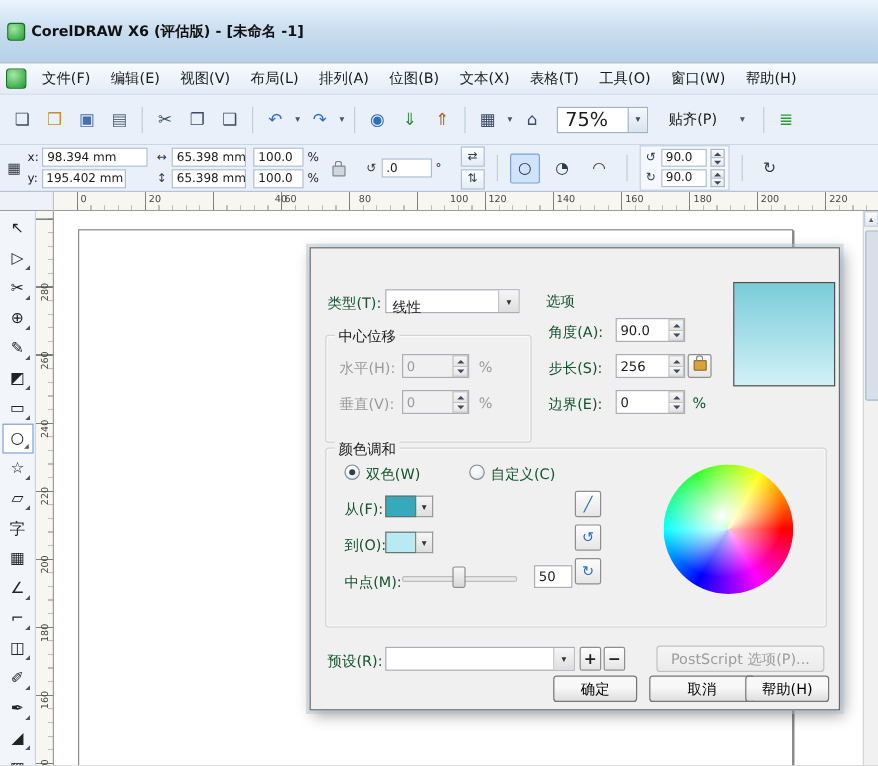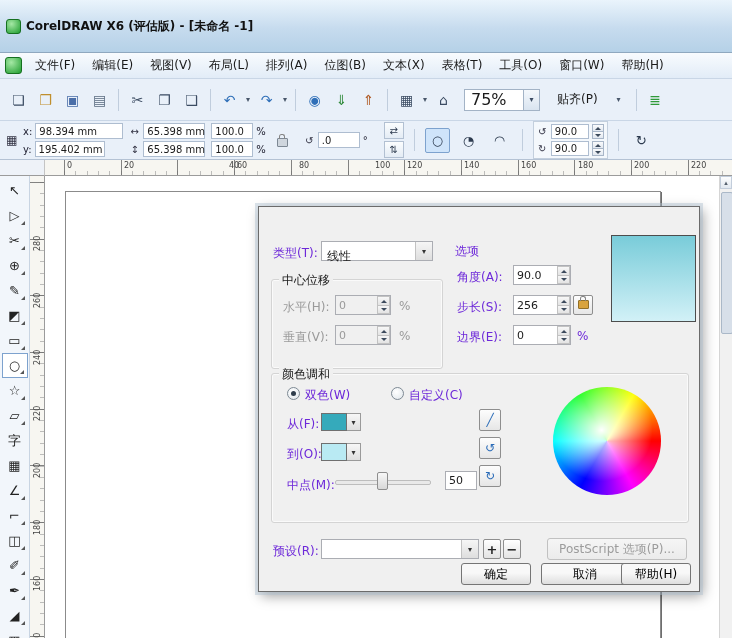--- a/index.html
+++ b/index.html
@@ -100,21 +100,21 @@
     border:1px solid #aab8c8;border-radius:2px;}
 
   
   .dialog{position:absolute;left:258px;top:206px;width:440px;height:384px;background:#f0f0f0;
     border:1px solid #6b6b6b;box-shadow:0 0 0 3px rgba(175,192,208,.45),3px 4px 12px rgba(0,0,0,.38);z-index:20;}
   .dtitle{height:22px;display:flex;align-items:center;padding:0 6px;
     background:linear-gradient(#fbfbfb,#e7e7e7);border-bottom:1px solid #cfcfcf;}
   .dtitle .txt{flex:1;font-size:12px;color:#000;}
   .dclose{width:17px;height:14px;border:1px solid #9aa5ad;border-radius:2px;
     background:linear-gradient(#fefefe,#d8dde1);font-size:9px;display:flex;align-items:center;justify-content:center;color:#333;}
-  .dl{position:absolute;font-size:12px;color:#6d28d9;white-space:nowrap;}
+  .dl{position:absolute;font-size:12px;color:#14532d;white-space:nowrap;}
   .dl.dis{color:#9a9a9a;}
   .grp{position:absolute;border:1px solid #d4d4d4;border-radius:3px;box-shadow:inset 0 0 0 1px #fafafa;}
   .legend{position:absolute;font-size:12px;background:#f0f0f0;padding:0 3px;white-space:nowrap;}
   .numbox{position:absolute;height:20px;box-sizing:border-box;border:1px solid #abadb3;background:#fff;display:flex;}
   .numbox .nval{flex:1;display:flex;align-items:center;padding:0 3px;font-size:11px;}
   .numbox .spin{width:13px;height:100%;}
   .numbox .spin i{background:linear-gradient(#f7f7f7,#e3e3e3);border-color:#c2c2c2;}
   .numbox.disabled{background:#f0f0f0;}
   .numbox.disabled .nval{color:#9a9a9a;}
   .dcombo{position:absolute;height:20px;box-sizing:border-box;border:1px solid #abadb3;background:#fff;display:flex;}

